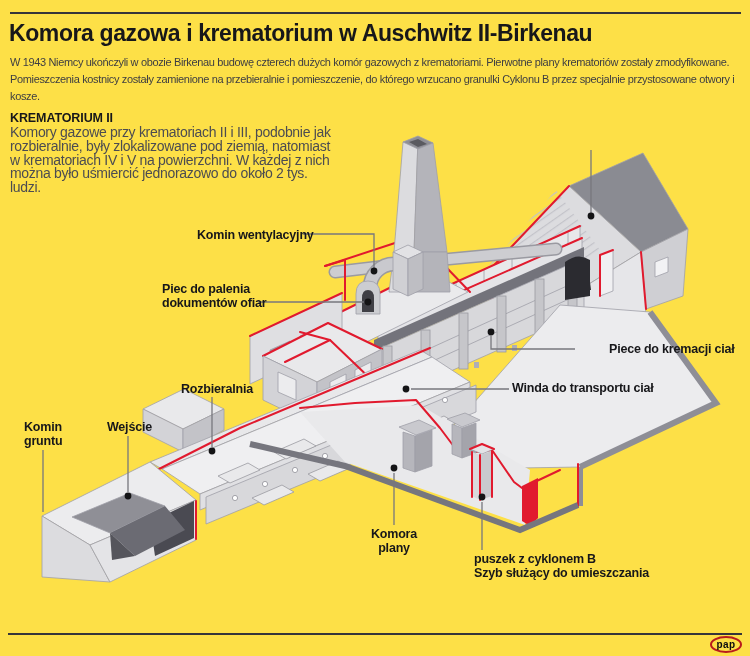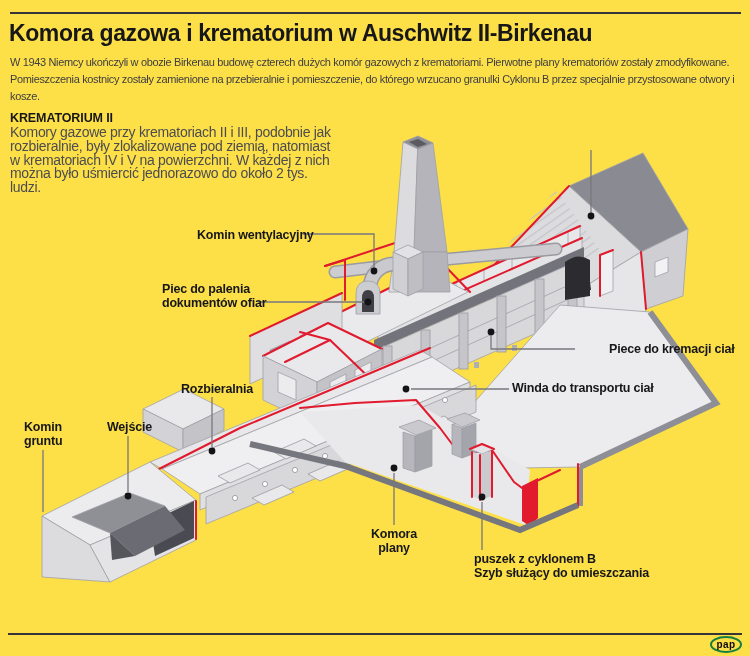--- a/index.html
+++ b/index.html
@@ -17,21 +17,21 @@
     font-size:12.5px;font-weight:700;letter-spacing:-0.1px;color:var(--ink);}
   #section-body{position:absolute;left:10px;top:126px;width:332px;
     font-size:14px;line-height:13.8px;letter-spacing:-0.3px;color:#4c4c51;}
   .label{position:absolute;font-size:12.5px;line-height:14px;font-weight:700;
     letter-spacing:-0.2px;color:var(--ink);white-space:nowrap;}
   .label span{display:block;}
   #label-komora-gazowa{text-align:center;width:52px;}
   #source-line{position:absolute;left:8px;top:616px;font-size:11px;
     letter-spacing:-0.2px;color:#3a3a3e;}
   #pap-logo{position:absolute;left:710px;top:636px;width:28px;height:13px;
-    border:2px solid #15803d;border-radius:50%;display:flex;align-items:center;
+    border:2px solid #b91c1c;border-radius:50%;display:flex;align-items:center;
     justify-content:center;font-size:10px;font-weight:700;color:#0d0d0f;
     letter-spacing:0.4px;line-height:10px;}
   #diagram-svg{position:absolute;left:0;top:0;}
   .red{stroke:var(--red);stroke-width:2;fill:none;stroke-linejoin:round;stroke-linecap:round;}
   .redfill{fill:var(--red);stroke:none;}
   .ln{stroke:#a0a0a8;stroke-width:0.8;stroke-linejoin:round;}
   .leader{stroke:#77777d;stroke-width:1.3;fill:none;}
   .dot{fill:#141416;}
 </style>
 </head>

